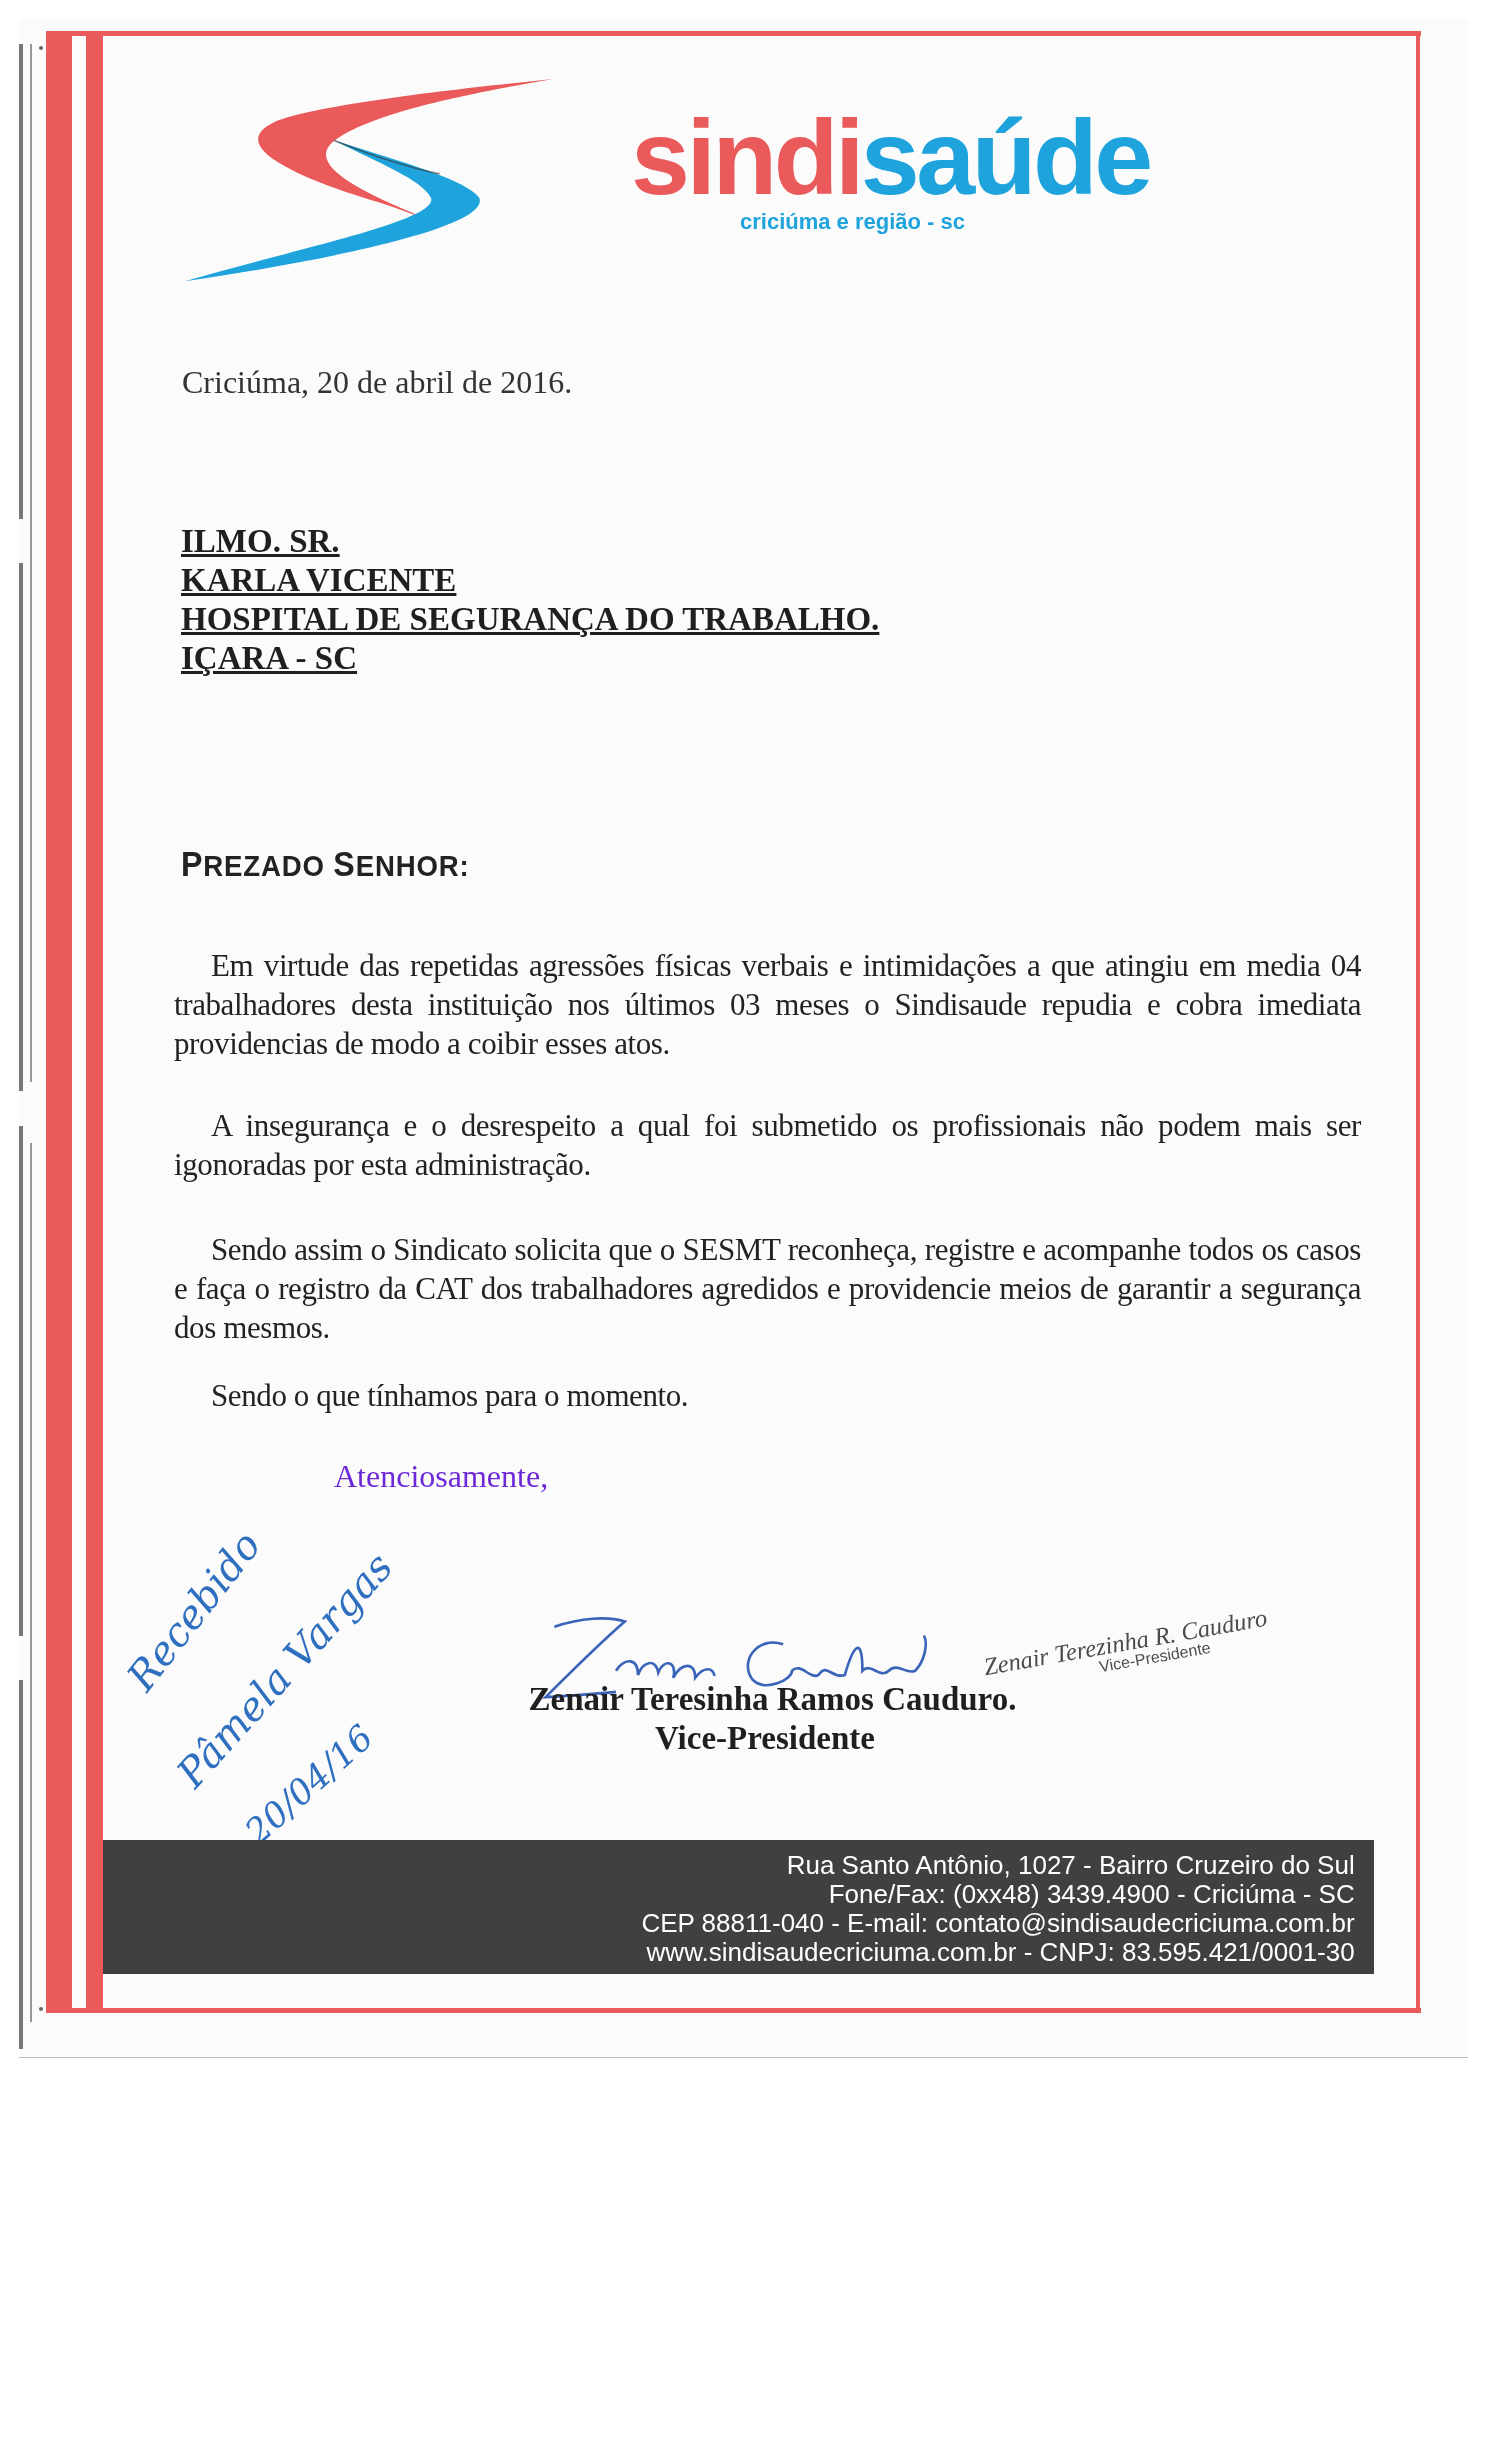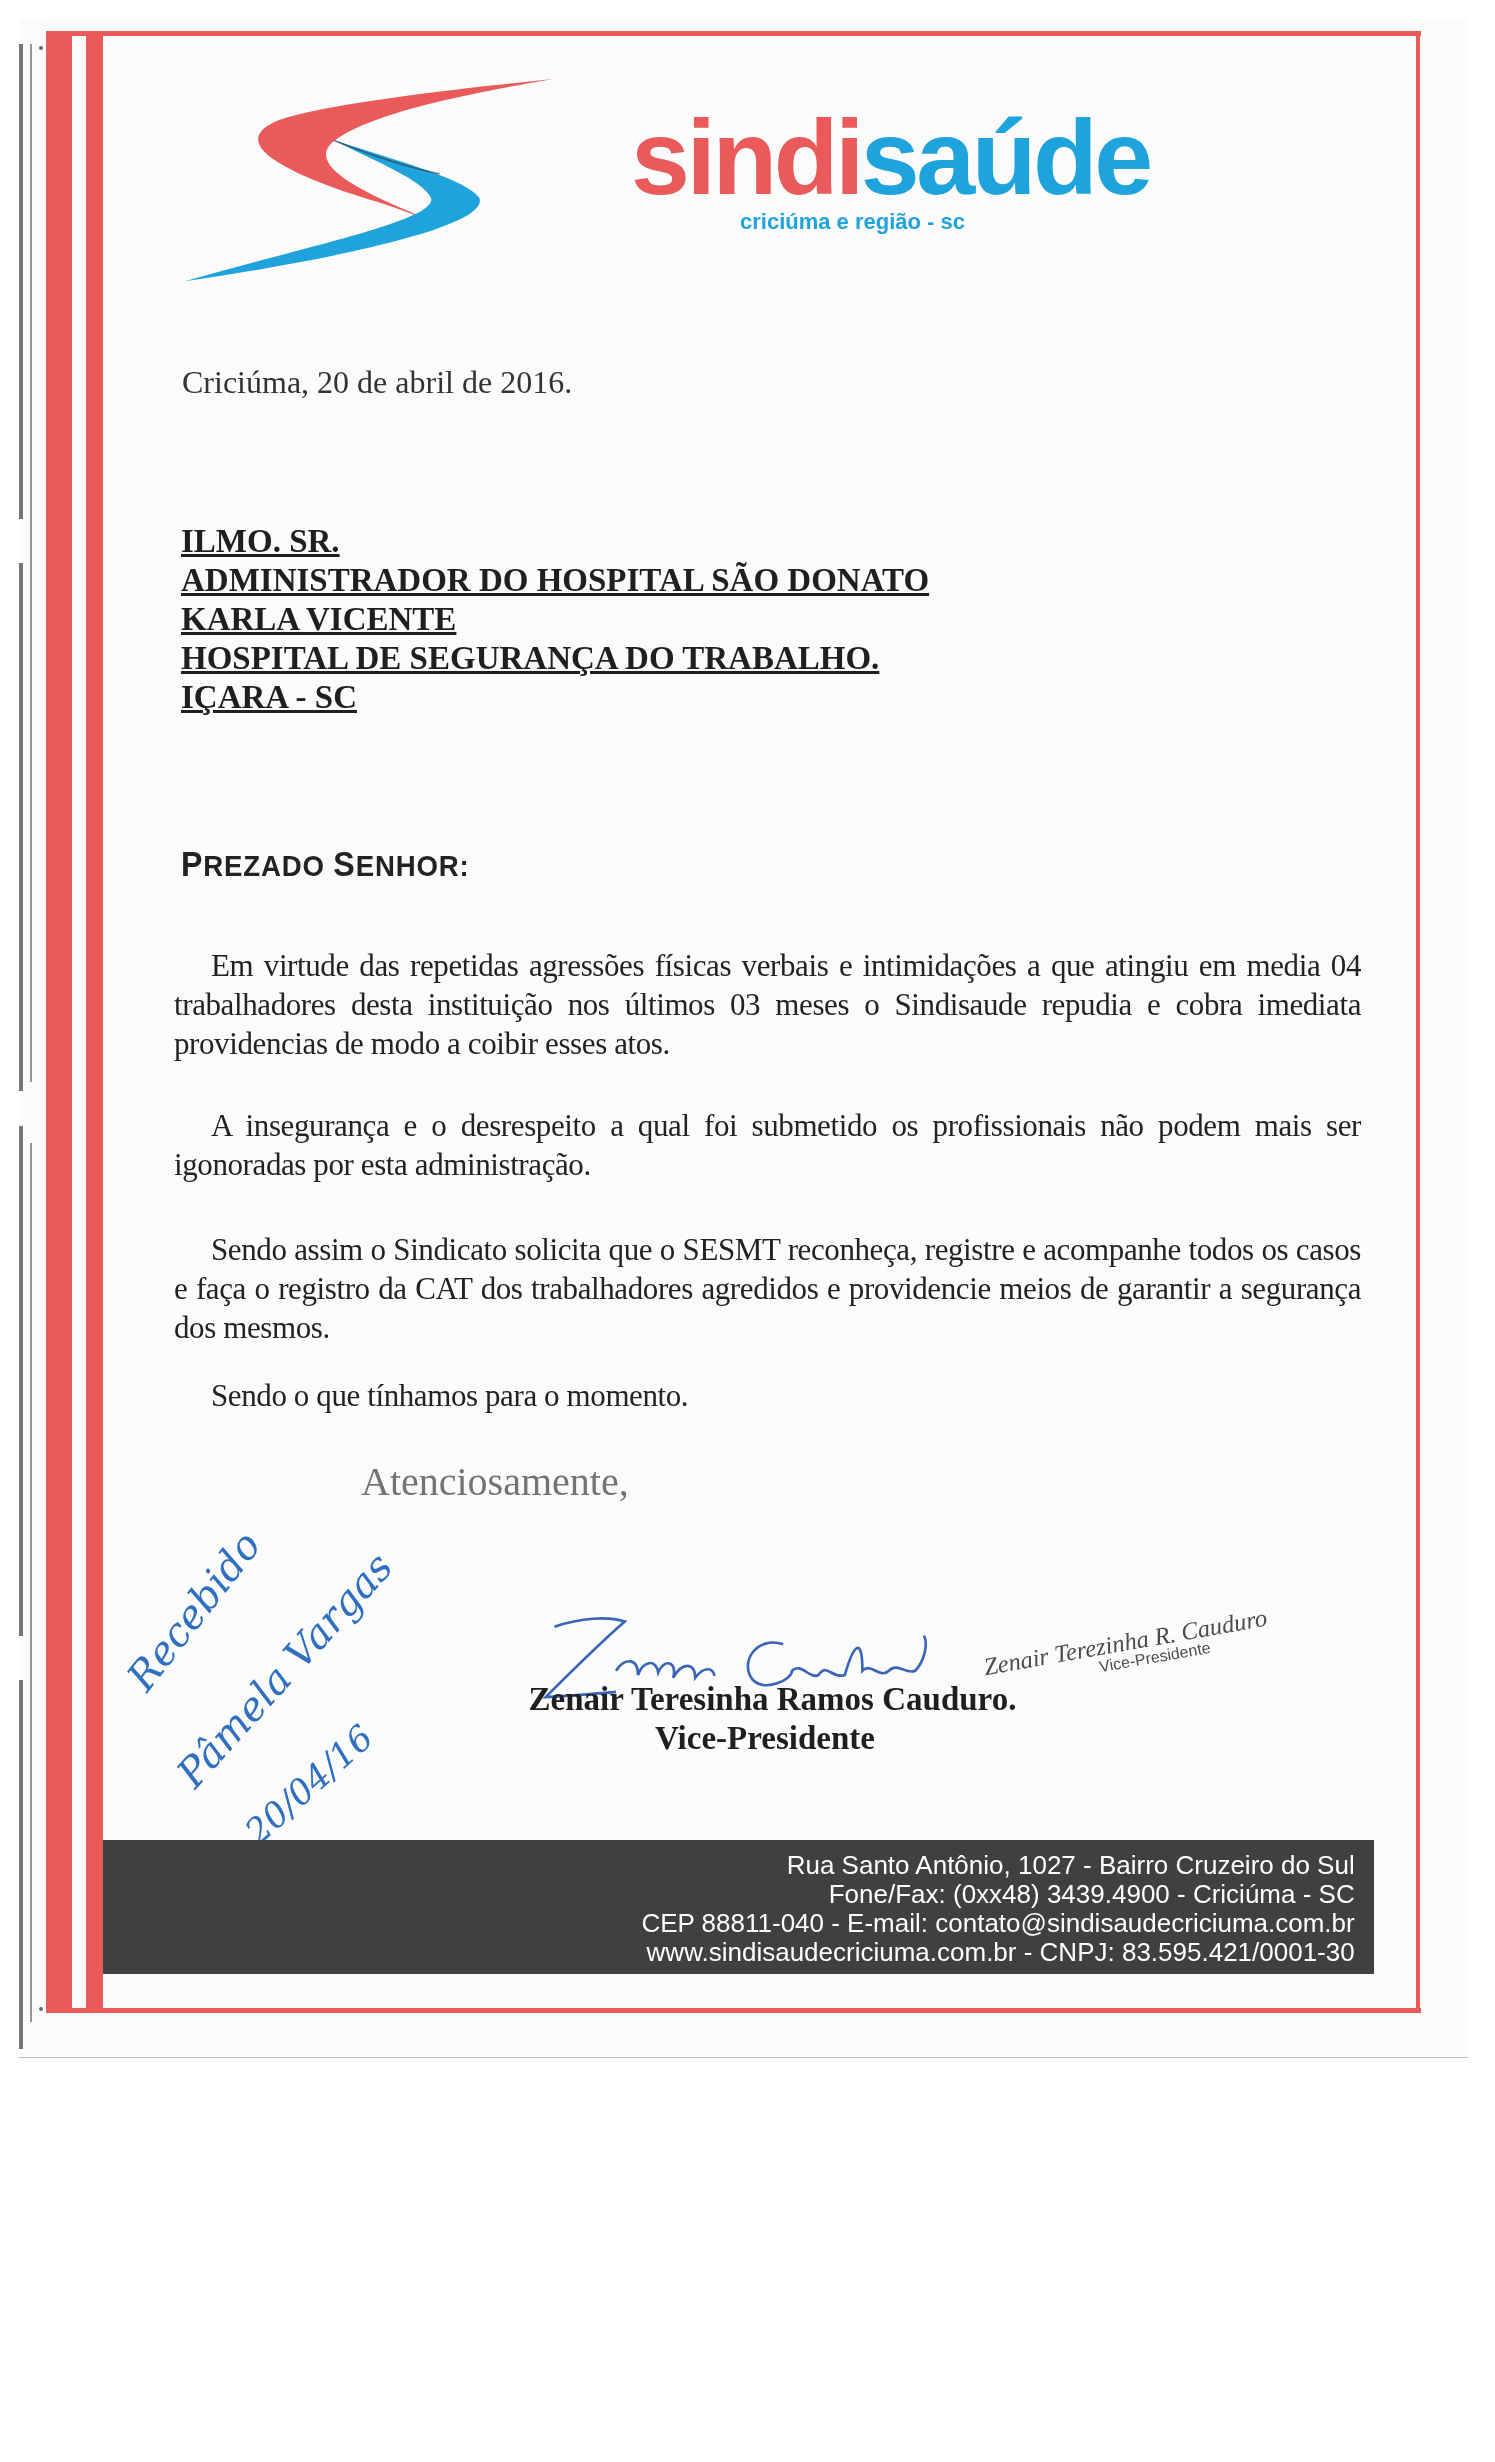--- a/index.html
+++ b/index.html
@@ -65,21 +65,21 @@
       position: absolute; left: 174px; width: 1187px;
       font-size: 31px; line-height: 39px; color: #222;
       text-align: justify; text-indent: 37px;
       letter-spacing: -0.4px;
       margin-top: 23px;
     }
     .p1 { top: 923px; }
     .p2 { top: 1083px; }
     .p3 { top: 1207px; }
     .p4 { top: 1353px; }
-    .closing { position: absolute; left: 361px; top: 1458px; font-size: 40px; color: #737373; }
+    .closing { position: absolute; left: 334px; top: 1458px; font-size: 32px; color: #6d28d9; }
 
     .sig-scrawl { position: absolute; left: 528px; top: 1609px; }
     .sig-name {
       position: absolute; left: 513px; top: 1681px; width: 519px; text-align: center;
       font-weight: bold; font-size: 33px; color: #1f1f1f; white-space: nowrap;
     }
     .sig-role {
       position: absolute; left: 655px; top: 1720px;
       font-weight: bold; font-size: 33px; color: #1f1f1f;
     }
@@ -135,21 +135,20 @@
 </div>
 <div class="logo-text">
   <span class="sindi">sindi</span><span class="saude">saúde</span>
 </div>
 <div class="logo-sub">criciúma e região - sc</div>
 
 <div class="date-line">Criciúma, 20 de abril de 2016.</div>
 
 <div class="recipients">
   <div>ILMO. SR.</div>
-  <div>ADMINISTRADOR DO HOSPITAL SÃO DONATO</div>
   <div>KARLA VICENTE</div>
   <div>HOSPITAL DE SEGURANÇA DO TRABALHO.</div>
   <div>IÇARA - SC</div>
 </div>
 
 <div class="salutation">
   <span class="big">P</span><span>REZADO</span>
   <span class="big">S</span><span>ENHOR:</span>
 </div>
 

